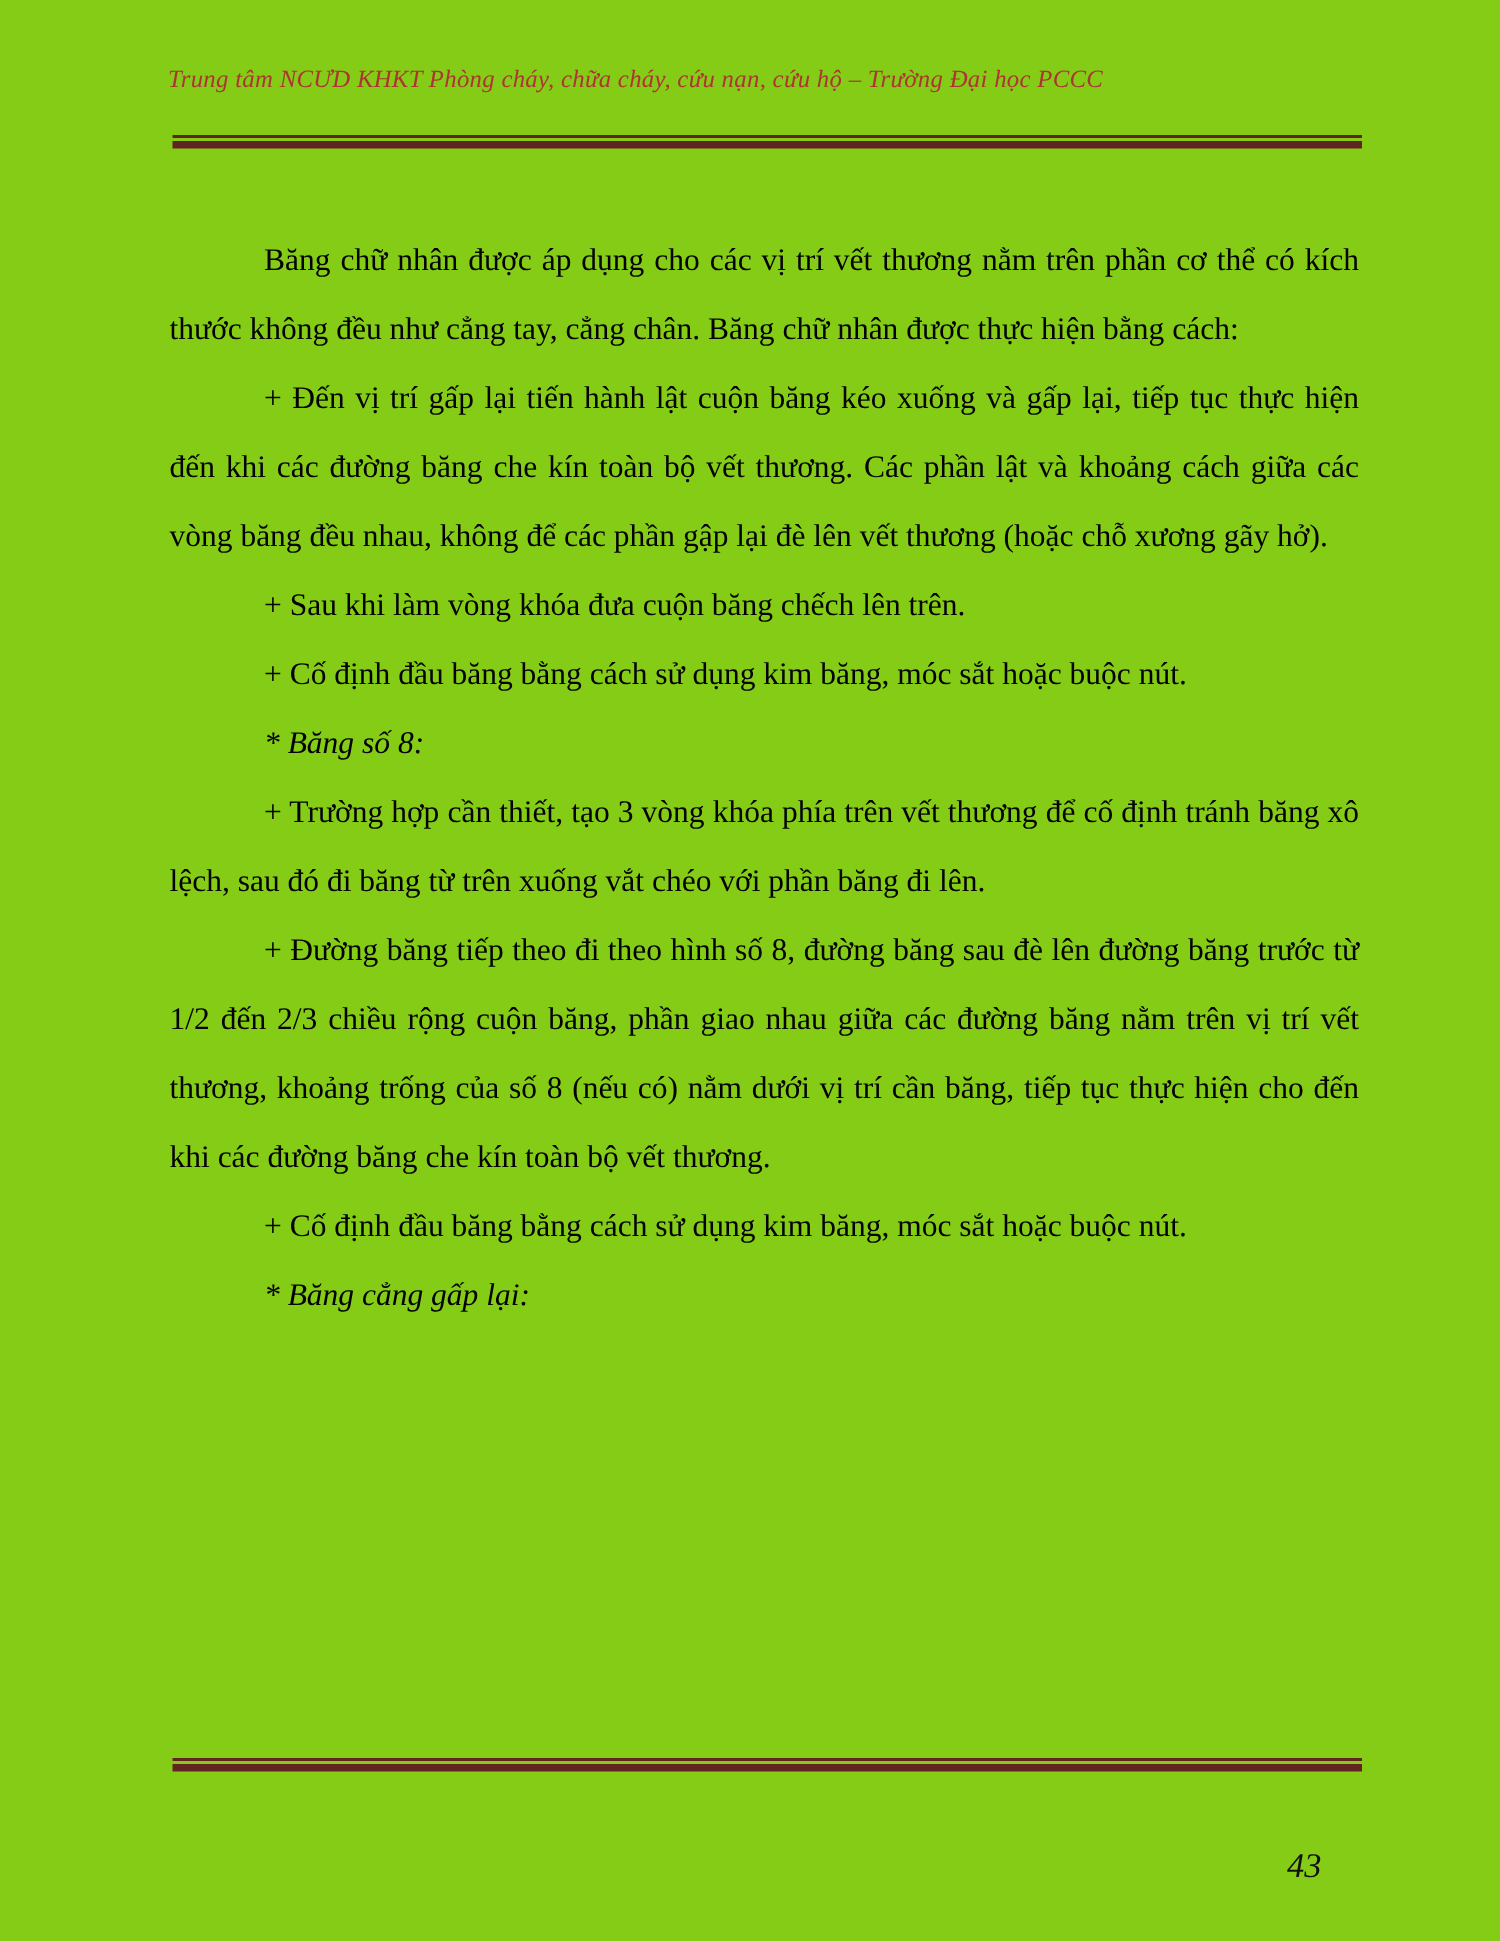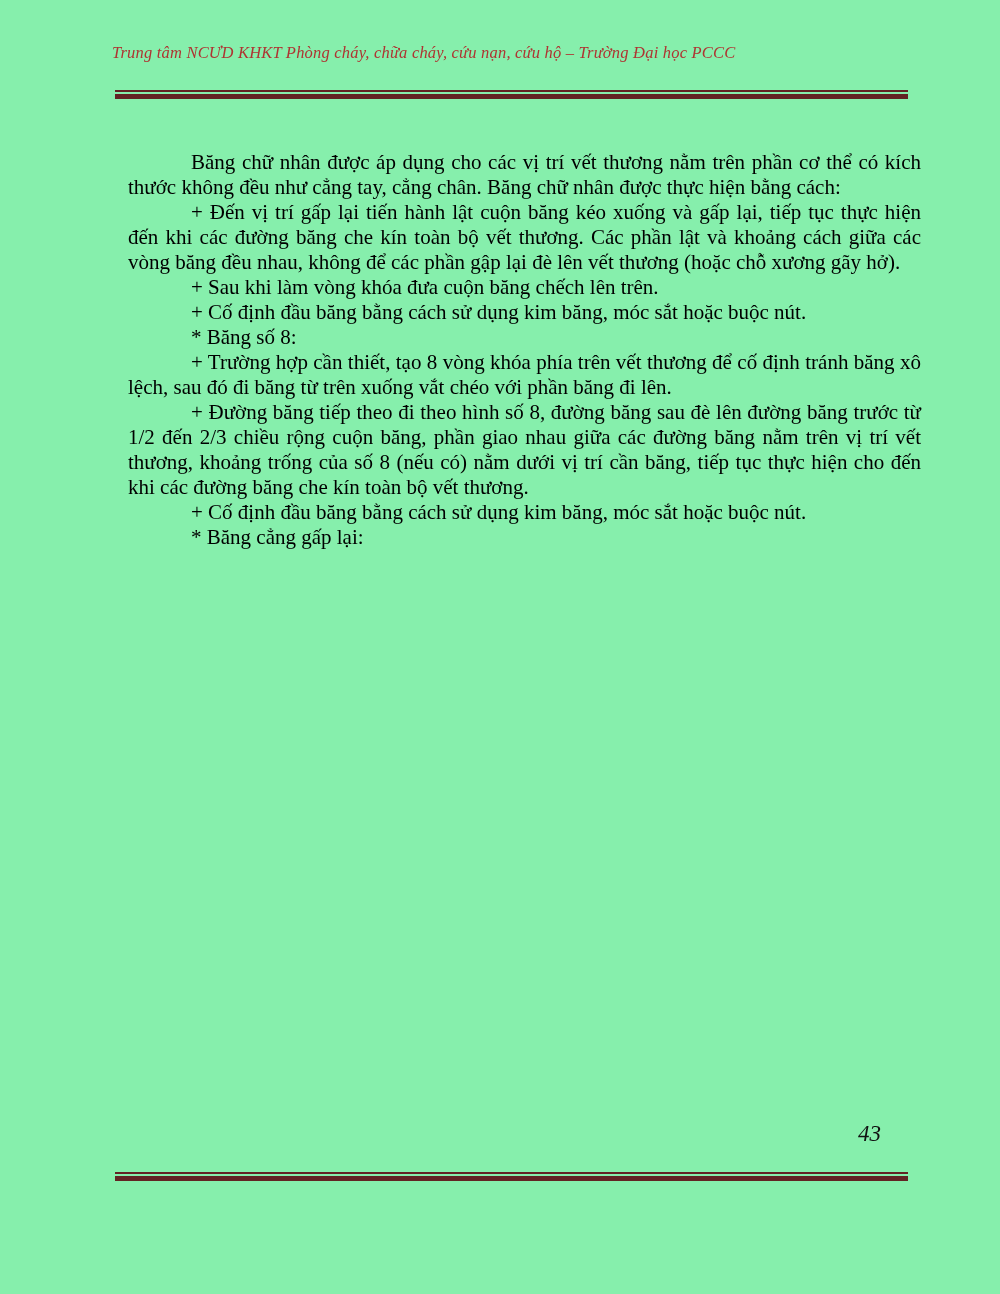--- a/index.html
+++ b/index.html
@@ -4,21 +4,21 @@
 <style>
   html, body {
     margin: 0;
     padding: 0;
     background: #ffffff;
   }
   .page {
     position: relative;
     width: 1000px;
     height: 1294px;
-    background: #86efac;
+    background: #84cc16;
     font-family: "Liberation Serif", "DejaVu Serif", serif;
     overflow: hidden;
   }
   .running-header {
     position: absolute;
     left: 112px;
     top: 43px;
     font-style: italic;
     font-size: 16.5px;
     letter-spacing: 0.2px;
@@ -36,38 +36,39 @@
     margin-bottom: 2px;
   }
   .rule .thick {
     height: 5px;
     background: var(--color-rule, #622423);
   }
   .header-rule { top: 90px; }
   .footer-rule { top: 1172px; }
   .doc-body {
     position: absolute;
-    left: 128px;
+    left: 113px;
     top: 150px;
     width: 793px;
     font-size: 21px;
-    line-height: 25px;
+    line-height: 46px;
     color: var(--color-body-text, #000000);
     text-align: justify;
   }
   .doc-body p {
     margin: 0;
     text-indent: 63px;
   }
   .doc-body p.italic {
+    font-style: italic;
   }
   .page-number {
     position: absolute;
     left: 858px;
-    top: 1121px;
+    top: 1231px;
     font-size: 23px;
     font-style: italic;
     color: #111111;
   }
 </style>
 </head>
 <body>
 
 <div class="page">
 
@@ -77,21 +78,21 @@
     <div class="thin"></div>
     <div class="thick"></div>
   </div>
 
   <div class="doc-body">
     <p>Băng chữ nhân được áp dụng cho các vị trí vết thương nằm trên phần cơ thể có kích thước không đều như cẳng tay, cẳng chân. Băng chữ nhân được thực hiện bằng cách:</p>
     <p>+ Đến vị trí gấp lại tiến hành lật cuộn băng kéo xuống và gấp lại, tiếp tục thực hiện đến khi các đường băng che kín toàn bộ vết thương. Các phần lật và khoảng cách giữa các vòng băng đều nhau, không để các phần gập lại đè lên vết thương (hoặc chỗ xương gãy hở).</p>
     <p>+ Sau khi làm vòng khóa đưa cuộn băng chếch lên trên.</p>
     <p>+ Cố định đầu băng bằng cách sử dụng kim băng, móc sắt hoặc buộc nút.</p>
     <p class="italic">* Băng số 8:</p>
-    <p>+ Trường hợp cần thiết, tạo 8 vòng khóa phía trên vết thương để cố định tránh băng xô lệch, sau đó đi băng từ trên xuống vắt chéo với phần băng đi lên.</p>
+    <p>+ Trường hợp cần thiết, tạo 3 vòng khóa phía trên vết thương để cố định tránh băng xô lệch, sau đó đi băng từ trên xuống vắt chéo với phần băng đi lên.</p>
     <p>+ Đường băng tiếp theo đi theo hình số 8, đường băng sau đè lên đường băng trước từ 1/2 đến 2/3 chiều rộng cuộn băng, phần giao nhau giữa các đường băng nằm trên vị trí vết thương, khoảng trống của số 8 (nếu có) nằm dưới vị trí cần băng, tiếp tục thực hiện cho đến khi các đường băng che kín toàn bộ vết thương.</p>
     <p>+ Cố định đầu băng bằng cách sử dụng kim băng, móc sắt hoặc buộc nút.</p>
     <p class="italic">* Băng cẳng gấp lại:</p>
   </div>
 
   <div class="rule footer-rule">
     <div class="thin"></div>
     <div class="thick"></div>
   </div>
 

